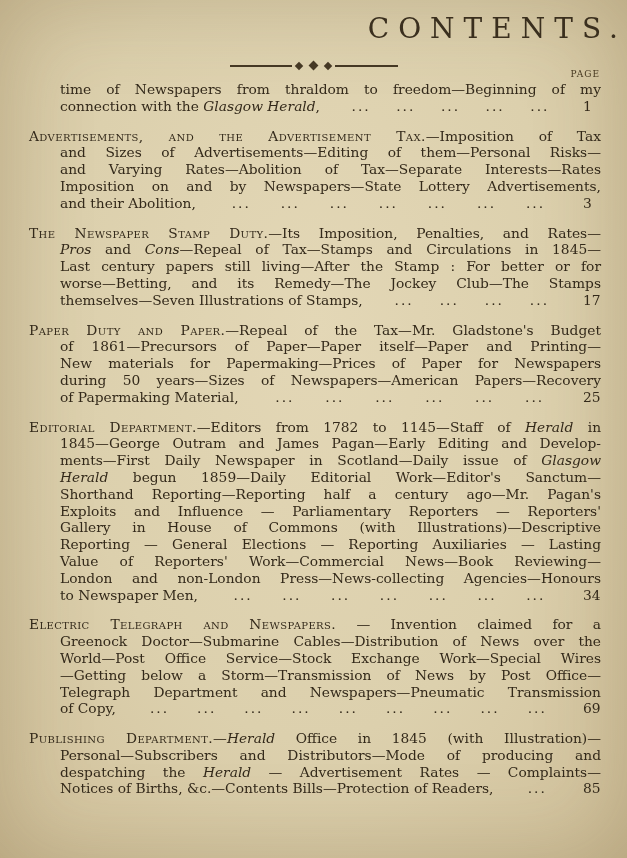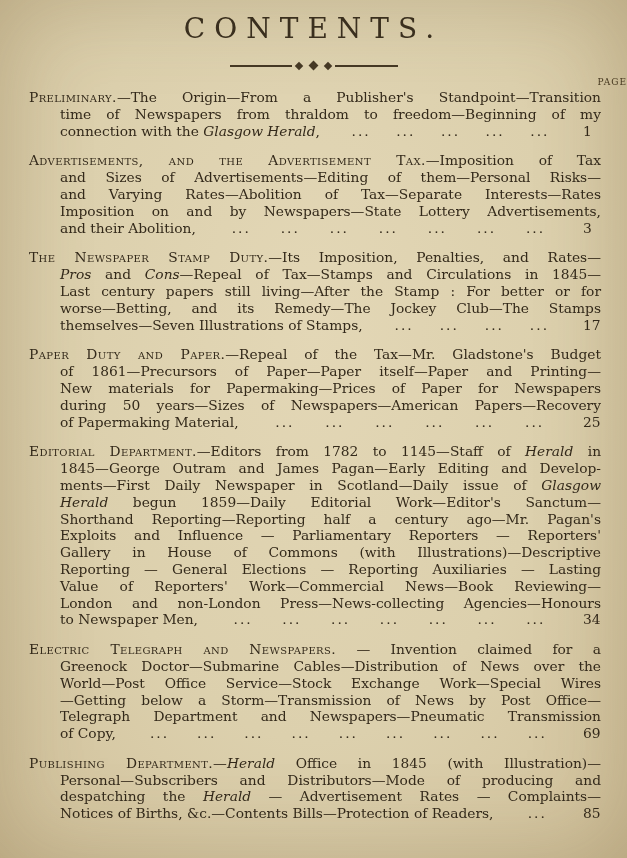--- a/index.html
+++ b/index.html
@@ -12,38 +12,38 @@
   .book-page{
     position:relative;
     width:627px;height:858px;
     background:radial-gradient(ellipse at 50% 38%, #e3d7b6 0%, #dcd0ad 55%, #d0c09a 100%);
     box-shadow:inset 0 0 90px rgba(110,90,50,.28);
     color:#33291a;
     box-sizing:border-box;
   }
   .page-title{
     padding-top:12px;
-    text-align:center;
+    text-align:right;
     font-size:28px;
     letter-spacing:9px;
     color:#3a2f1e;
   }
   .divider{
     width:168px;
     margin:17px auto 0 auto;
     display:flex;
     align-items:center;
     justify-content:center;
   }
   .divider .ln{flex:1;height:2px;background:#453824;}
   .diamond{width:6px;height:6px;background:#453824;transform:rotate(45deg);margin:0 4px;flex:none;}
   .diamond.mid{width:7px;height:7px;}
   .page-col-label{
     text-align:right;
-    margin-top:8px;
+    padding-right:27px;
     font-size:9px;
     letter-spacing:1px;
     color:#45371f;
   }
   .toc{
     padding:2px 26px 0 29px;
   }
   .entry{margin-bottom:13px;}
   .line{
     margin-left:31px;
@@ -87,21 +87,20 @@
     <div class="diamond"></div>
     <div class="diamond mid"></div>
     <div class="diamond"></div>
     <div class="ln"></div>
   </div>
 
   <div class="page-col-label">PAGE</div>
 
   <div class="toc">
       <div class="entry">
-        <div class="line first"><span class="sc">Preliminary.</span><span>—The Origin—From a Publisher's Standpoint—Transition</span></div>
         <div class="line"><span>time of Newspapers from thraldom to freedom—Beginning of my</span></div>
         <div class="line lastline">
           <span class="txt"><span>connection with the </span><span class="it">Glasgow Herald</span><span>,</span></span>
           <span class="dots">
             <span>...</span>
             <span>...</span>
             <span>...</span>
             <span>...</span>
             <span>...</span>
           </span>

